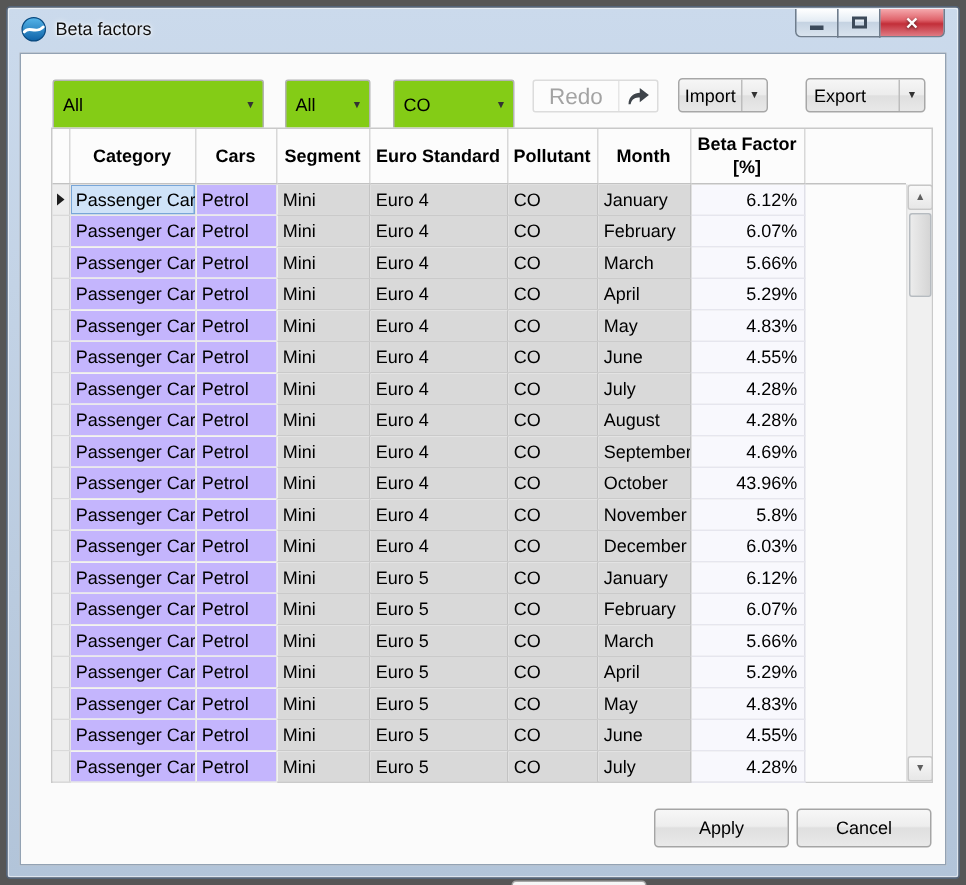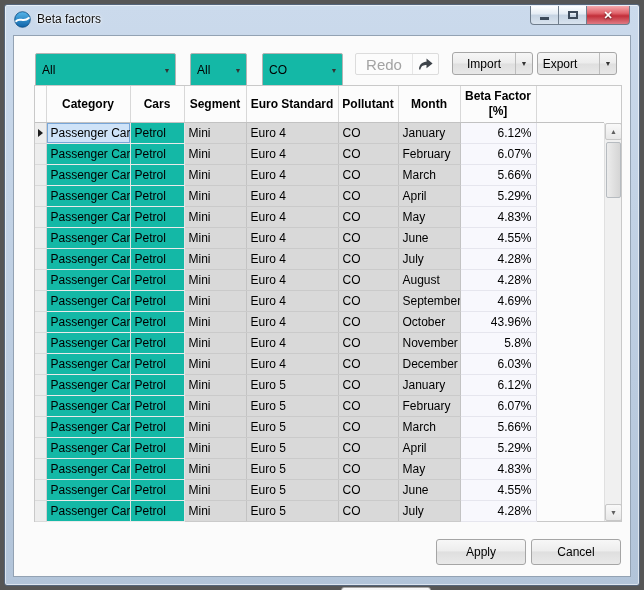--- a/index.html
+++ b/index.html
@@ -35,21 +35,21 @@
 
   
   .client {
     position: absolute; left: 8px; right: 8px; top: 30px; bottom: 8px;
     background: #fbfbfb; border: 1px solid #93a2b3;
   }
 
   
   .dropdown {
     position: absolute; top: 17px; height: 34px;
-    background: #14b8a6; border: 1px solid #b4b4b4; border-radius: 2px;
+    background: #84cc16; border: 1px solid #b4b4b4; border-radius: 2px;
     display: flex; align-items: center; font-size: 12px; cursor: default;
   }
   .dd1 { left: 21px; width: 141px; }
   .dd2 { left: 176px; width: 57px; }
   .dd3 { left: 248px; width: 81px; }
   .dd-value { flex: 1; padding-left: 6px; color: #000; white-space: nowrap; overflow: hidden; }
   .dd-arrow { width: 16px; font-size: 7px; color: #333; text-align: center; }
 
   .redo {
     position: absolute; left: 341px; top: 17px; width: 84px; height: 22px;
@@ -58,21 +58,21 @@
   }
   .redo-label { flex: 1; text-align: center; font-size: 15px; color: #a3a3a3; }
   .redo-iconbox { width: 26px; height: 100%; display: flex; align-items: center; justify-content: center; border-left: 1px solid #e6e6e6; }
 
   .tbtn {
     position: absolute; top: 16px; height: 23px;
     border: 1px solid #a7a7a7; border-radius: 3px;
     background: linear-gradient(#f6f6f6, #ececec 48%, #dfdfdf 52%, #e8e8e8);
     display: flex; align-items: center; font-size: 12px; color: #000; cursor: default;
   }
-  .imp { left: 438px; width: 81px; }
+  .imp { left: 438px; width: 60px; }
   .exp { left: 523px; width: 80px; gap: 17px; }
   .tbtn-label { flex: 1; text-align: center; }
   .tbtn-arrow { width: 17px; height: 100%; display: flex; align-items: center; justify-content: center; border-left: 1px solid #bdbdbd; font-size: 7px; color: #333; }
 
   
   .grid {
     position: absolute; left: 20px; top: 49px; width: 588px; height: 437px;
     background: #fcfcfc; border: 1px solid #c9c9c9;
   }
   table { border-collapse: collapse; table-layout: fixed; width: 569px; padding-left: 24px; }
@@ -81,21 +81,21 @@
     text-align: center; vertical-align: middle; background: #fcfcfc;
     border-right: 1px solid #d8d8d8; border-bottom: 1px solid #c2c2c2;
     white-space: pre-line; line-height: 1.2; padding: 0 2px; overflow: hidden;
   }
   th.h-fill { border-right: none; }
   td {
     height: 21px; font-size: 12px; color: #000; padding: 0 4px;
     overflow: hidden; white-space: nowrap;
   }
   td.ind { background: #ededed; border-right: 1px solid #d0d0d0; border-bottom: 1px solid #dadada; padding: 0; text-align: center; }
-  td.c-cat, td.c-fuel { background: #14b8a6; border-right: 1px solid #e4e4e4; border-bottom: 1px solid #eaeaea; }
+  td.c-cat, td.c-fuel { background: #c4b5fd; border-right: 1px solid #e4e4e4; border-bottom: 1px solid #eaeaea; }
   td.c-seg, td.c-euro, td.c-pol, td.c-month { background: #d9d9d9; border-right: 1px solid #c3c3c3; border-bottom: 1px solid #cacaca; }
   td.c-beta { background: #f8f8fd; border-right: 1px solid #e0e0e8; border-bottom: 1px solid #e6e6ee; text-align: right; }
   td.c-fill { background: #fcfcfc; border: none; }
   td.selected { background: #cfe3f8; box-shadow: inset 0 0 0 1px #78a6d8; }
   .row-arrow { display: inline-block; width: 0; height: 0; border-left: 5px solid #1d1d1d; border-top: 4px solid transparent; border-bottom: 4px solid transparent; }
 
   
   .scrollbar { position: absolute; top: 37px; right: 0; bottom: 0; width: 17px; background: #f0f0f0; border-left: 1px solid #e0e0e0; }
   .sb-btn {
     position: absolute; left: 0; width: 17px; height: 17px;

